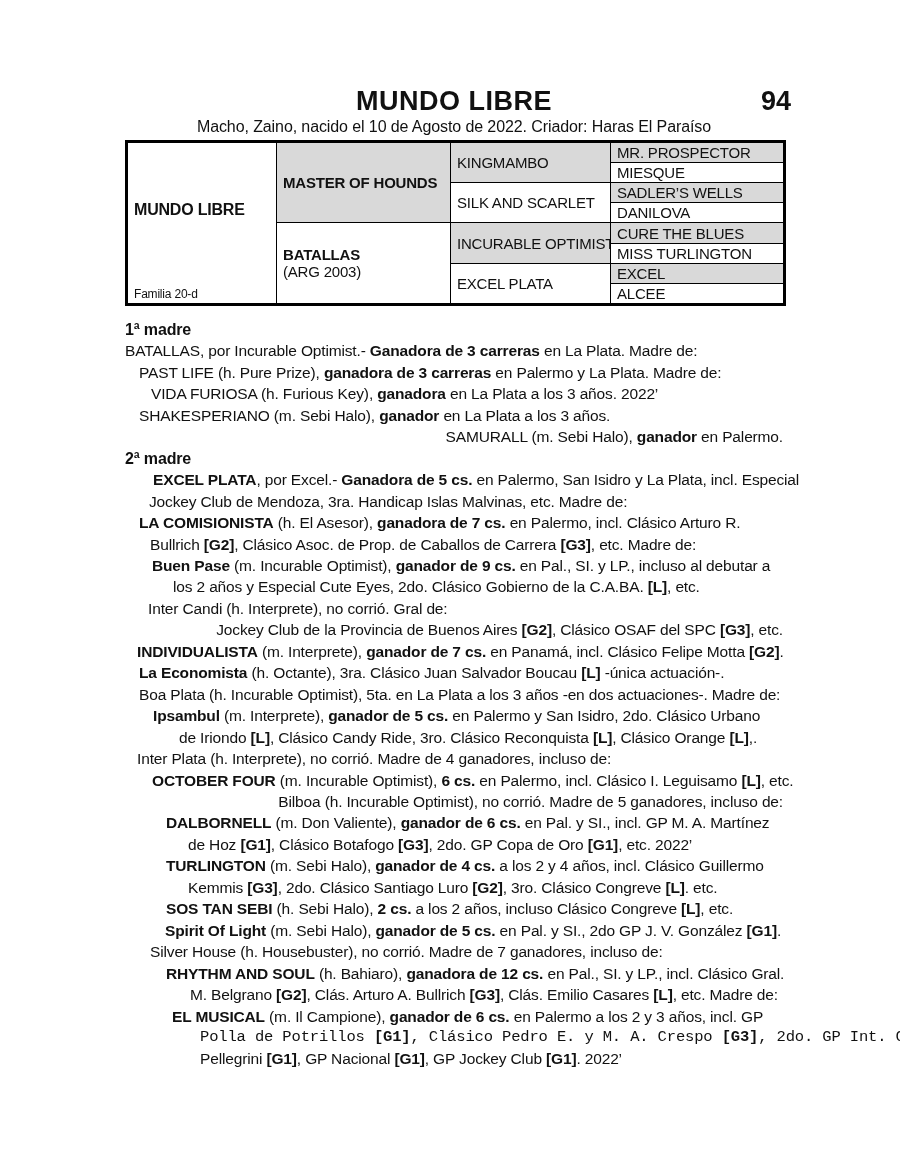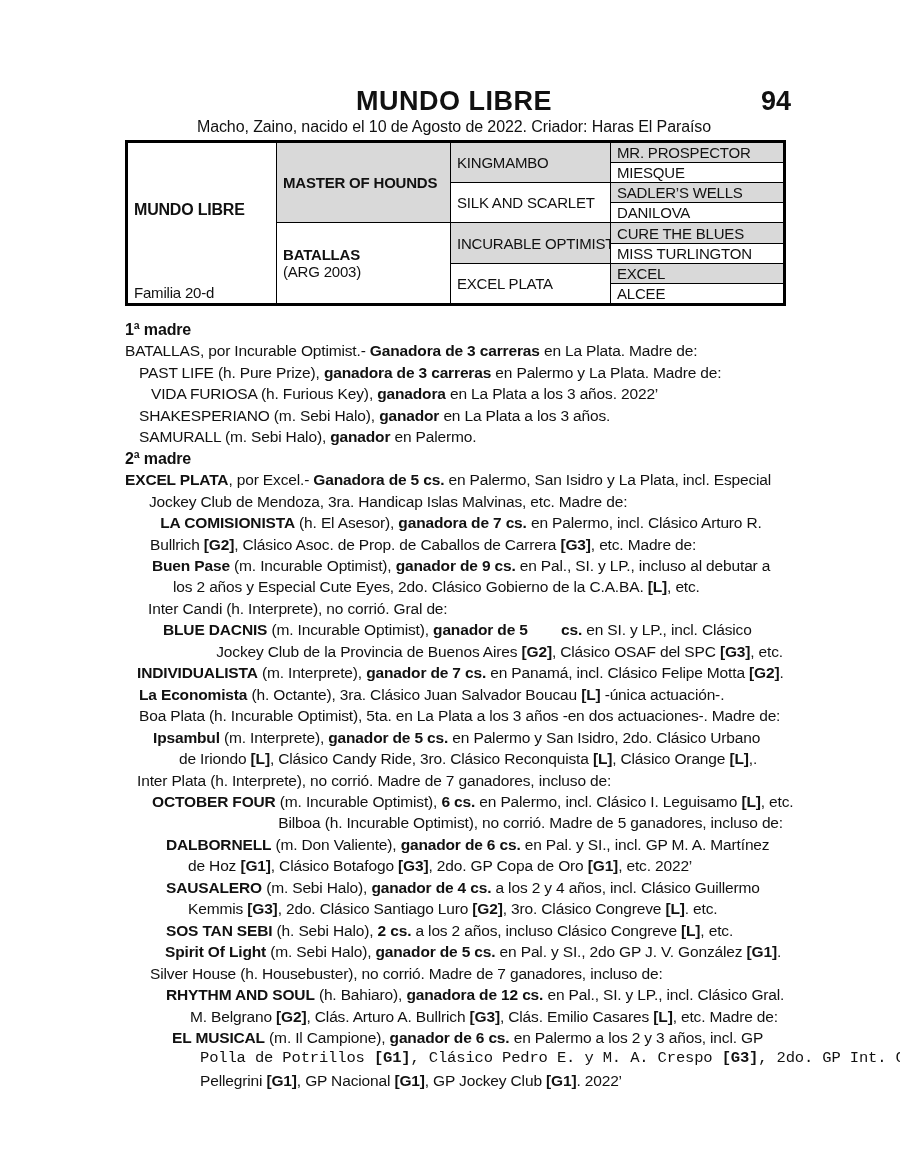--- a/index.html
+++ b/index.html
@@ -27,21 +27,21 @@
     border-collapse:collapse; table-layout:fixed;
     border:3px solid #000;
   }
   table.pedigree td {
     border:1.5px solid #000; font-size:15px; padding:0 0 0 6px;
     vertical-align:middle; letter-spacing:-0.2px; overflow:hidden; white-space:nowrap;
   }
   table.pedigree td[data-shaded="true"] { background:var(--shade,#d9d9d9); }
   td.subject-cell { position:relative; }
   .subject-name { position:absolute; top:58px; left:6px; font-weight:700; font-size:16px; }
-  .subject-family { position:absolute; bottom:2px; left:6px; font-size:15px; }
+  .subject-family { position:absolute; bottom:2px; left:6px; font-size:12px; }
   .parent-name { font-weight:700; }
   .parent-note { font-weight:400; }
 
   
   .notes { margin-top:13px; }
   .line {
     font-size:15.5px; line-height:21.45px; white-space:pre; letter-spacing:-0.15px;
   }
   .line b { font-weight:700; }
   .line.heading { font-weight:700; font-size:16px; }
@@ -105,42 +105,41 @@
       </tr>
     </tbody>
       </table>
 
     <div class="notes" id="notes">
         <div class="line heading" style="padding-left: 0px;"><b>1ª madre</b></div>
         <div class="line" style="padding-left: 0px;">BATALLAS, por Incurable Optimist.- <b>Ganadora de 3 carreras</b> en La Plata. Madre de:</div>
         <div class="line" style="padding-left: 14px;">PAST LIFE (h. Pure Prize), <b>ganadora de 3 carreras</b> en Palermo y La Plata. Madre de:</div>
         <div class="line" style="padding-left: 26px;">VIDA FURIOSA (h. Furious Key), <b>ganadora</b> en La Plata a los 3 años. 2022’</div>
         <div class="line" style="padding-left: 14px;">SHAKESPERIANO (m. Sebi Halo), <b>ganador</b> en La Plata a los 3 años.</div>
-        <div class="line" style="padding-left: 14px;">SAMURALL (m. Sebi Halo), <b>ganador</b> en Palermo.</div>
+        <div class="line" style="padding-left: 14px; text-align: right;">SAMURALL (m. Sebi Halo), <b>ganador</b> en Palermo.</div>
         <div class="line heading" style="padding-left: 0px;"><b>2ª madre</b></div>
-        <div class="line" style="padding-left: 0px;"><b>EXCEL PLATA</b>, por Excel.- <b>Ganadora de 5 cs.</b> en Palermo, San Isidro y La Plata, incl. Especial</div>
+        <div class="line" style="padding-left: 0px; margin-left: 28px;"><b>EXCEL PLATA</b>, por Excel.- <b>Ganadora de 5 cs.</b> en Palermo, San Isidro y La Plata, incl. Especial</div>
         <div class="line" style="padding-left: 24px;">Jockey Club de Mendoza, 3ra. Handicap Islas Malvinas, etc. Madre de:</div>
-        <div class="line" style="padding-left: 14px; text-align: center;"><b>LA COMISIONISTA</b> (h. El Asesor), <b>ganadora de 7 cs.</b> en Palermo, incl. Clásico Arturo R.</div>
+        <div class="line" style="padding-left: 14px;"><b>LA COMISIONISTA</b> (h. El Asesor), <b>ganadora de 7 cs.</b> en Palermo, incl. Clásico Arturo R.</div>
         <div class="line" style="padding-left: 25px;">Bullrich <b>[G2]</b>, Clásico Asoc. de Prop. de Caballos de Carrera <b>[G3]</b>, etc. Madre de:</div>
         <div class="line" style="padding-left: 27px;"><b>Buen Pase</b> (m. Incurable Optimist), <b>ganador de 9 cs.</b> en Pal., SI. y LP., incluso al debutar a</div>
         <div class="line" style="padding-left: 48px;">los 2 años y Especial Cute Eyes, 2do. Clásico Gobierno de la C.A.BA. <b>[L]</b>, etc.</div>
         <div class="line" style="padding-left: 23px;">Inter Candi (h. Interprete), no corrió. Gral de:</div>
-        <div class="line" style="padding-left: 38px;"><b>BLUE DACNIS</b> (m. Incurable Optimist), <b>ganador de 5</b>        <b>cs.</b> en SI. y LP., incl. Clásico</div>
         <div class="line" style="padding-left: 60px; text-align: right;">Jockey Club de la Provincia de Buenos Aires <b>[G2]</b>, Clásico OSAF del SPC <b>[G3]</b>, etc.</div>
         <div class="line" style="padding-left: 12px;"><b>INDIVIDUALISTA</b> (m. Interprete), <b>ganador de 7 cs.</b> en Panamá, incl. Clásico Felipe Motta <b>[G2]</b>.</div>
         <div class="line" style="padding-left: 14px;"><b>La Economista</b> (h. Octante), 3ra. Clásico Juan Salvador Boucau <b>[L]</b> -única actuación-.</div>
         <div class="line" style="padding-left: 14px;">Boa Plata (h. Incurable Optimist), 5ta. en La Plata a los 3 años -en dos actuaciones-. Madre de:</div>
         <div class="line" style="padding-left: 28px;"><b>Ipsambul</b> (m. Interprete), <b>ganador de 5 cs.</b> en Palermo y San Isidro, 2do. Clásico Urbano</div>
         <div class="line" style="padding-left: 54px;">de Iriondo <b>[L]</b>, Clásico Candy Ride, 3ro. Clásico Reconquista <b>[L]</b>, Clásico Orange <b>[L]</b>,.</div>
-        <div class="line" style="padding-left: 12px;">Inter Plata (h. Interprete), no corrió. Madre de 7 ganadores, incluso de:</div>
+        <div class="line" style="padding-left: 12px;">Inter Plata (h. Interprete), no corrió. Madre de 4 ganadores, incluso de:</div>
         <div class="line" style="padding-left: 27px;"><b>OCTOBER FOUR</b> (m. Incurable Optimist), <b>6 cs.</b> en Palermo, incl. Clásico I. Leguisamo <b>[L]</b>, etc.</div>
         <div class="line" style="padding-left: 28px; text-align: right;">Bilboa (h. Incurable Optimist), no corrió. Madre de 5 ganadores, incluso de:</div>
         <div class="line" style="padding-left: 41px;"><b>DALBORNELL</b> (m. Don Valiente), <b>ganador de 6 cs.</b> en Pal. y SI., incl. GP M. A. Martínez</div>
         <div class="line" style="padding-left: 63px;">de Hoz <b>[G1]</b>, Clásico Botafogo <b>[G3]</b>, 2do. GP Copa de Oro <b>[G1]</b>, etc. 2022’</div>
-        <div class="line" style="padding-left: 41px;"><b>SAUSALERO</b> (m. Sebi Halo), <b>ganador de 4 cs.</b> a los 2 y 4 años, incl. Clásico Guillermo</div>
+        <div class="line" style="padding-left: 41px;"><b>TURLINGTON</b> (m. Sebi Halo), <b>ganador de 4 cs.</b> a los 2 y 4 años, incl. Clásico Guillermo</div>
         <div class="line" style="padding-left: 63px;">Kemmis <b>[G3]</b>, 2do. Clásico Santiago Luro <b>[G2]</b>, 3ro. Clásico Congreve <b>[L]</b>. etc.</div>
         <div class="line" style="padding-left: 41px;"><b>SOS TAN SEBI</b> (h. Sebi Halo), <b>2 cs.</b> a los 2 años, incluso Clásico Congreve <b>[L]</b>, etc.</div>
         <div class="line" style="padding-left: 40px;"><b>Spirit Of Light</b> (m. Sebi Halo), <b>ganador de 5 cs.</b> en Pal. y SI., 2do GP J. V. González <b>[G1]</b>.</div>
         <div class="line" style="padding-left: 25px;">Silver House (h. Housebuster), no corrió. Madre de 7 ganadores, incluso de:</div>
         <div class="line" style="padding-left: 41px;"><b>RHYTHM AND SOUL</b> (h. Bahiaro), <b>ganadora de 12 cs.</b> en Pal., SI. y LP., incl. Clásico Gral.</div>
         <div class="line" style="padding-left: 65px;">M. Belgrano <b>[G2]</b>, Clás. Arturo A. Bullrich <b>[G3]</b>, Clás. Emilio Casares <b>[L]</b>, etc. Madre de:</div>
         <div class="line" style="padding-left: 47px;"><b>EL MUSICAL</b> (m. Il Campione), <b>ganador de 6 cs.</b> en Palermo a los 2 y 3 años, incl. GP</div>
         <div class="line" style="padding-left: 75px; font-family: Liberation Mono, monospace;">Polla de Potrillos <b>[G1]</b>, Clásico Pedro E. y M. A. Crespo <b>[G3]</b>, 2do. GP Int. Carlos</div>
         <div class="line" style="padding-left: 75px;">Pellegrini <b>[G1]</b>, GP Nacional <b>[G1]</b>, GP Jockey Club <b>[G1]</b>. 2022’</div>
       </div>

